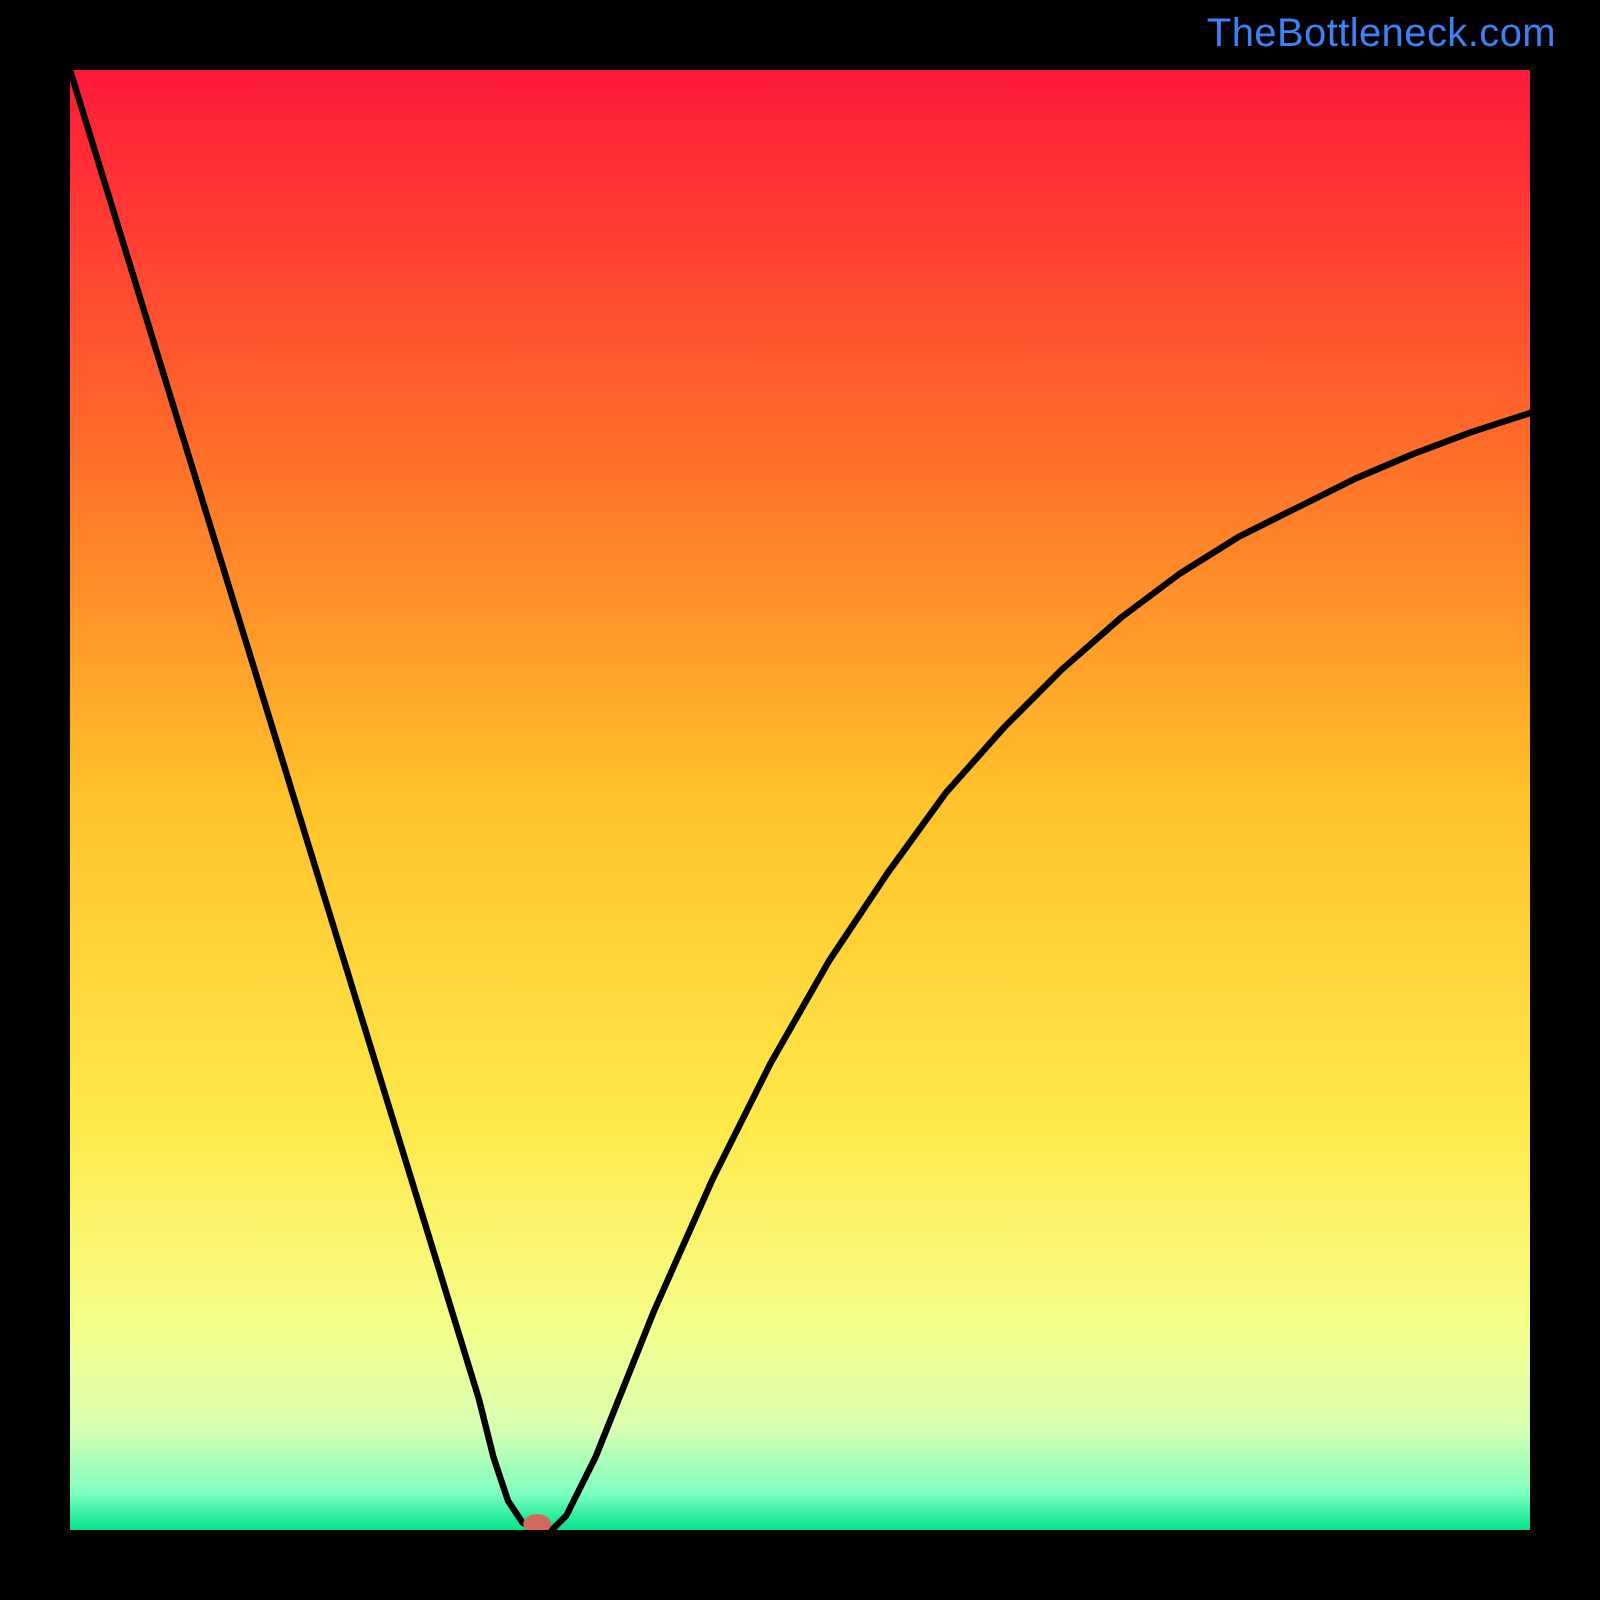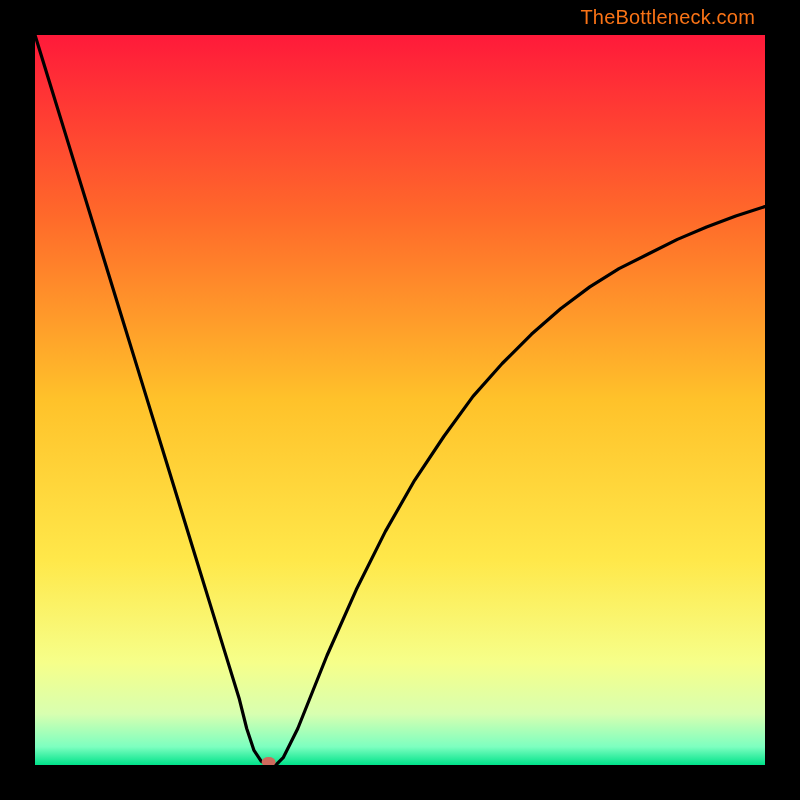--- a/index.html
+++ b/index.html
@@ -37,22 +37,22 @@
   .curve-svg {
     position: absolute;
     left: 0;
     top: 0;
     width: 100%;
     height: 100%;
   }
   .watermark {
     position: absolute;
     top: 6px;
-    right: 45px;
-    color: #f97316;
+    right: 22px;
+    color: #3b82f6;
     font-size: 20px;
     font-weight: 500;
     letter-spacing: 0.2px;
   }
 </style>
 </head>
 <body>
 
 <div class="frame">
 

